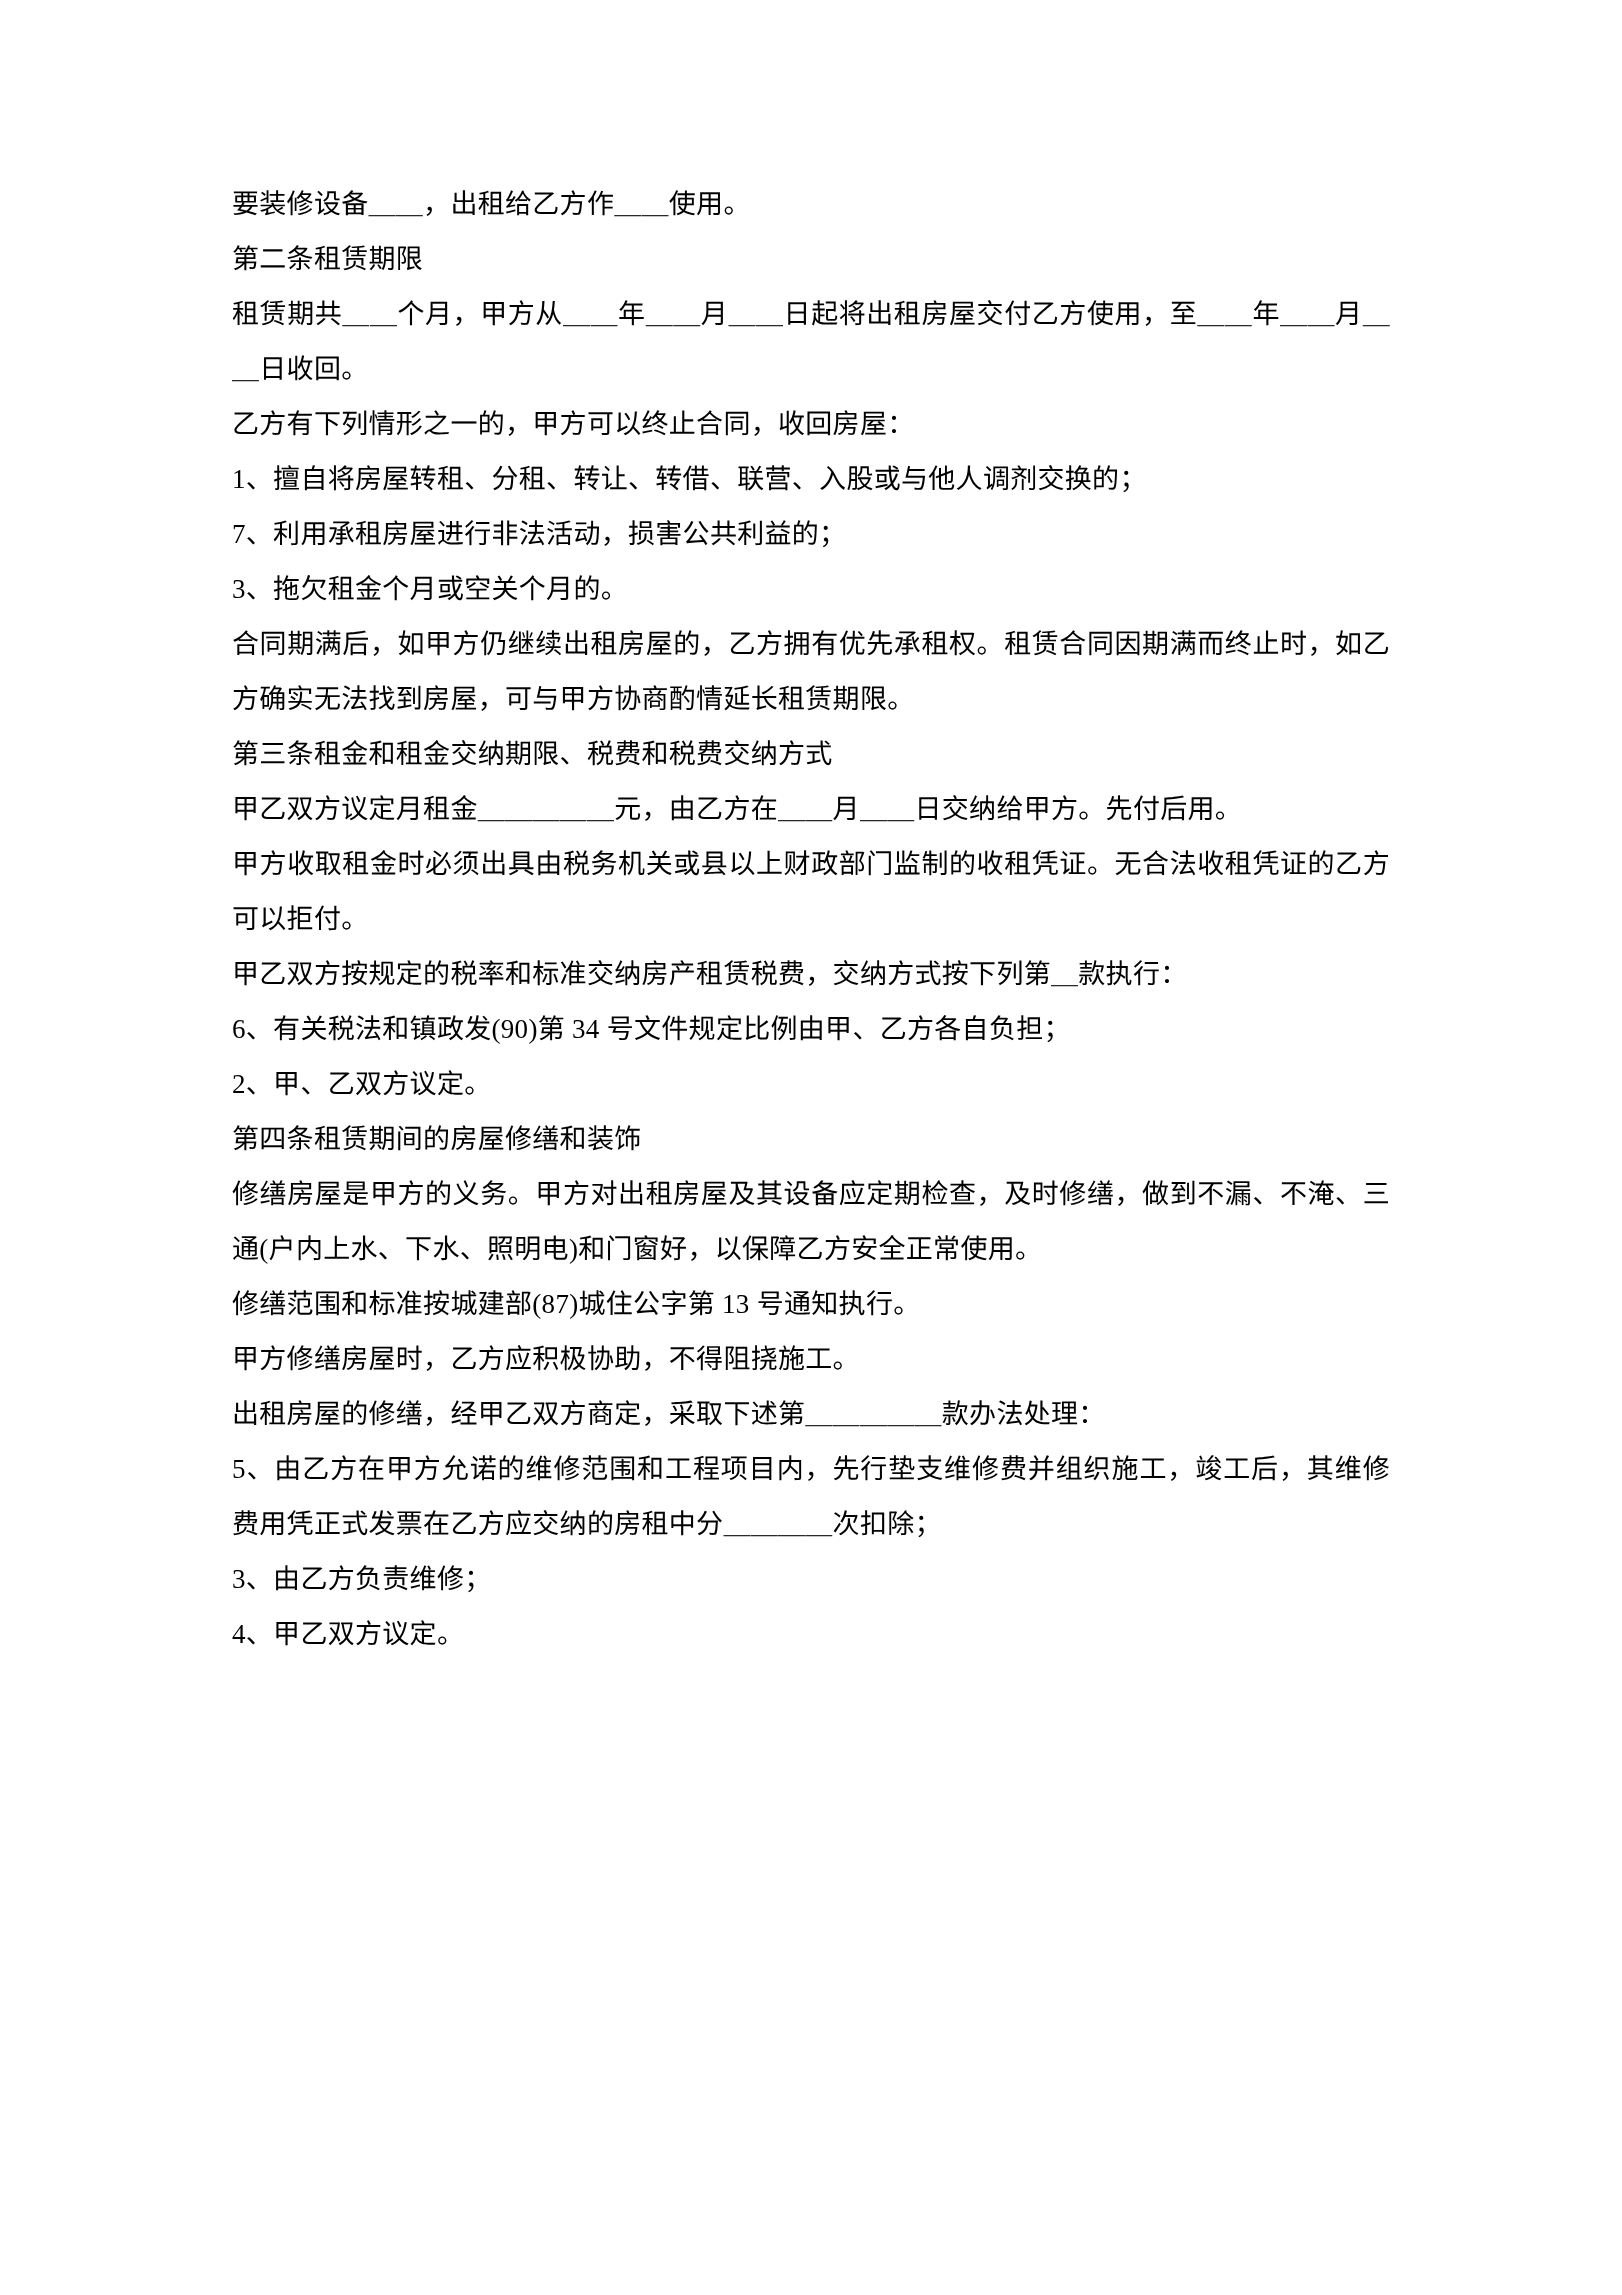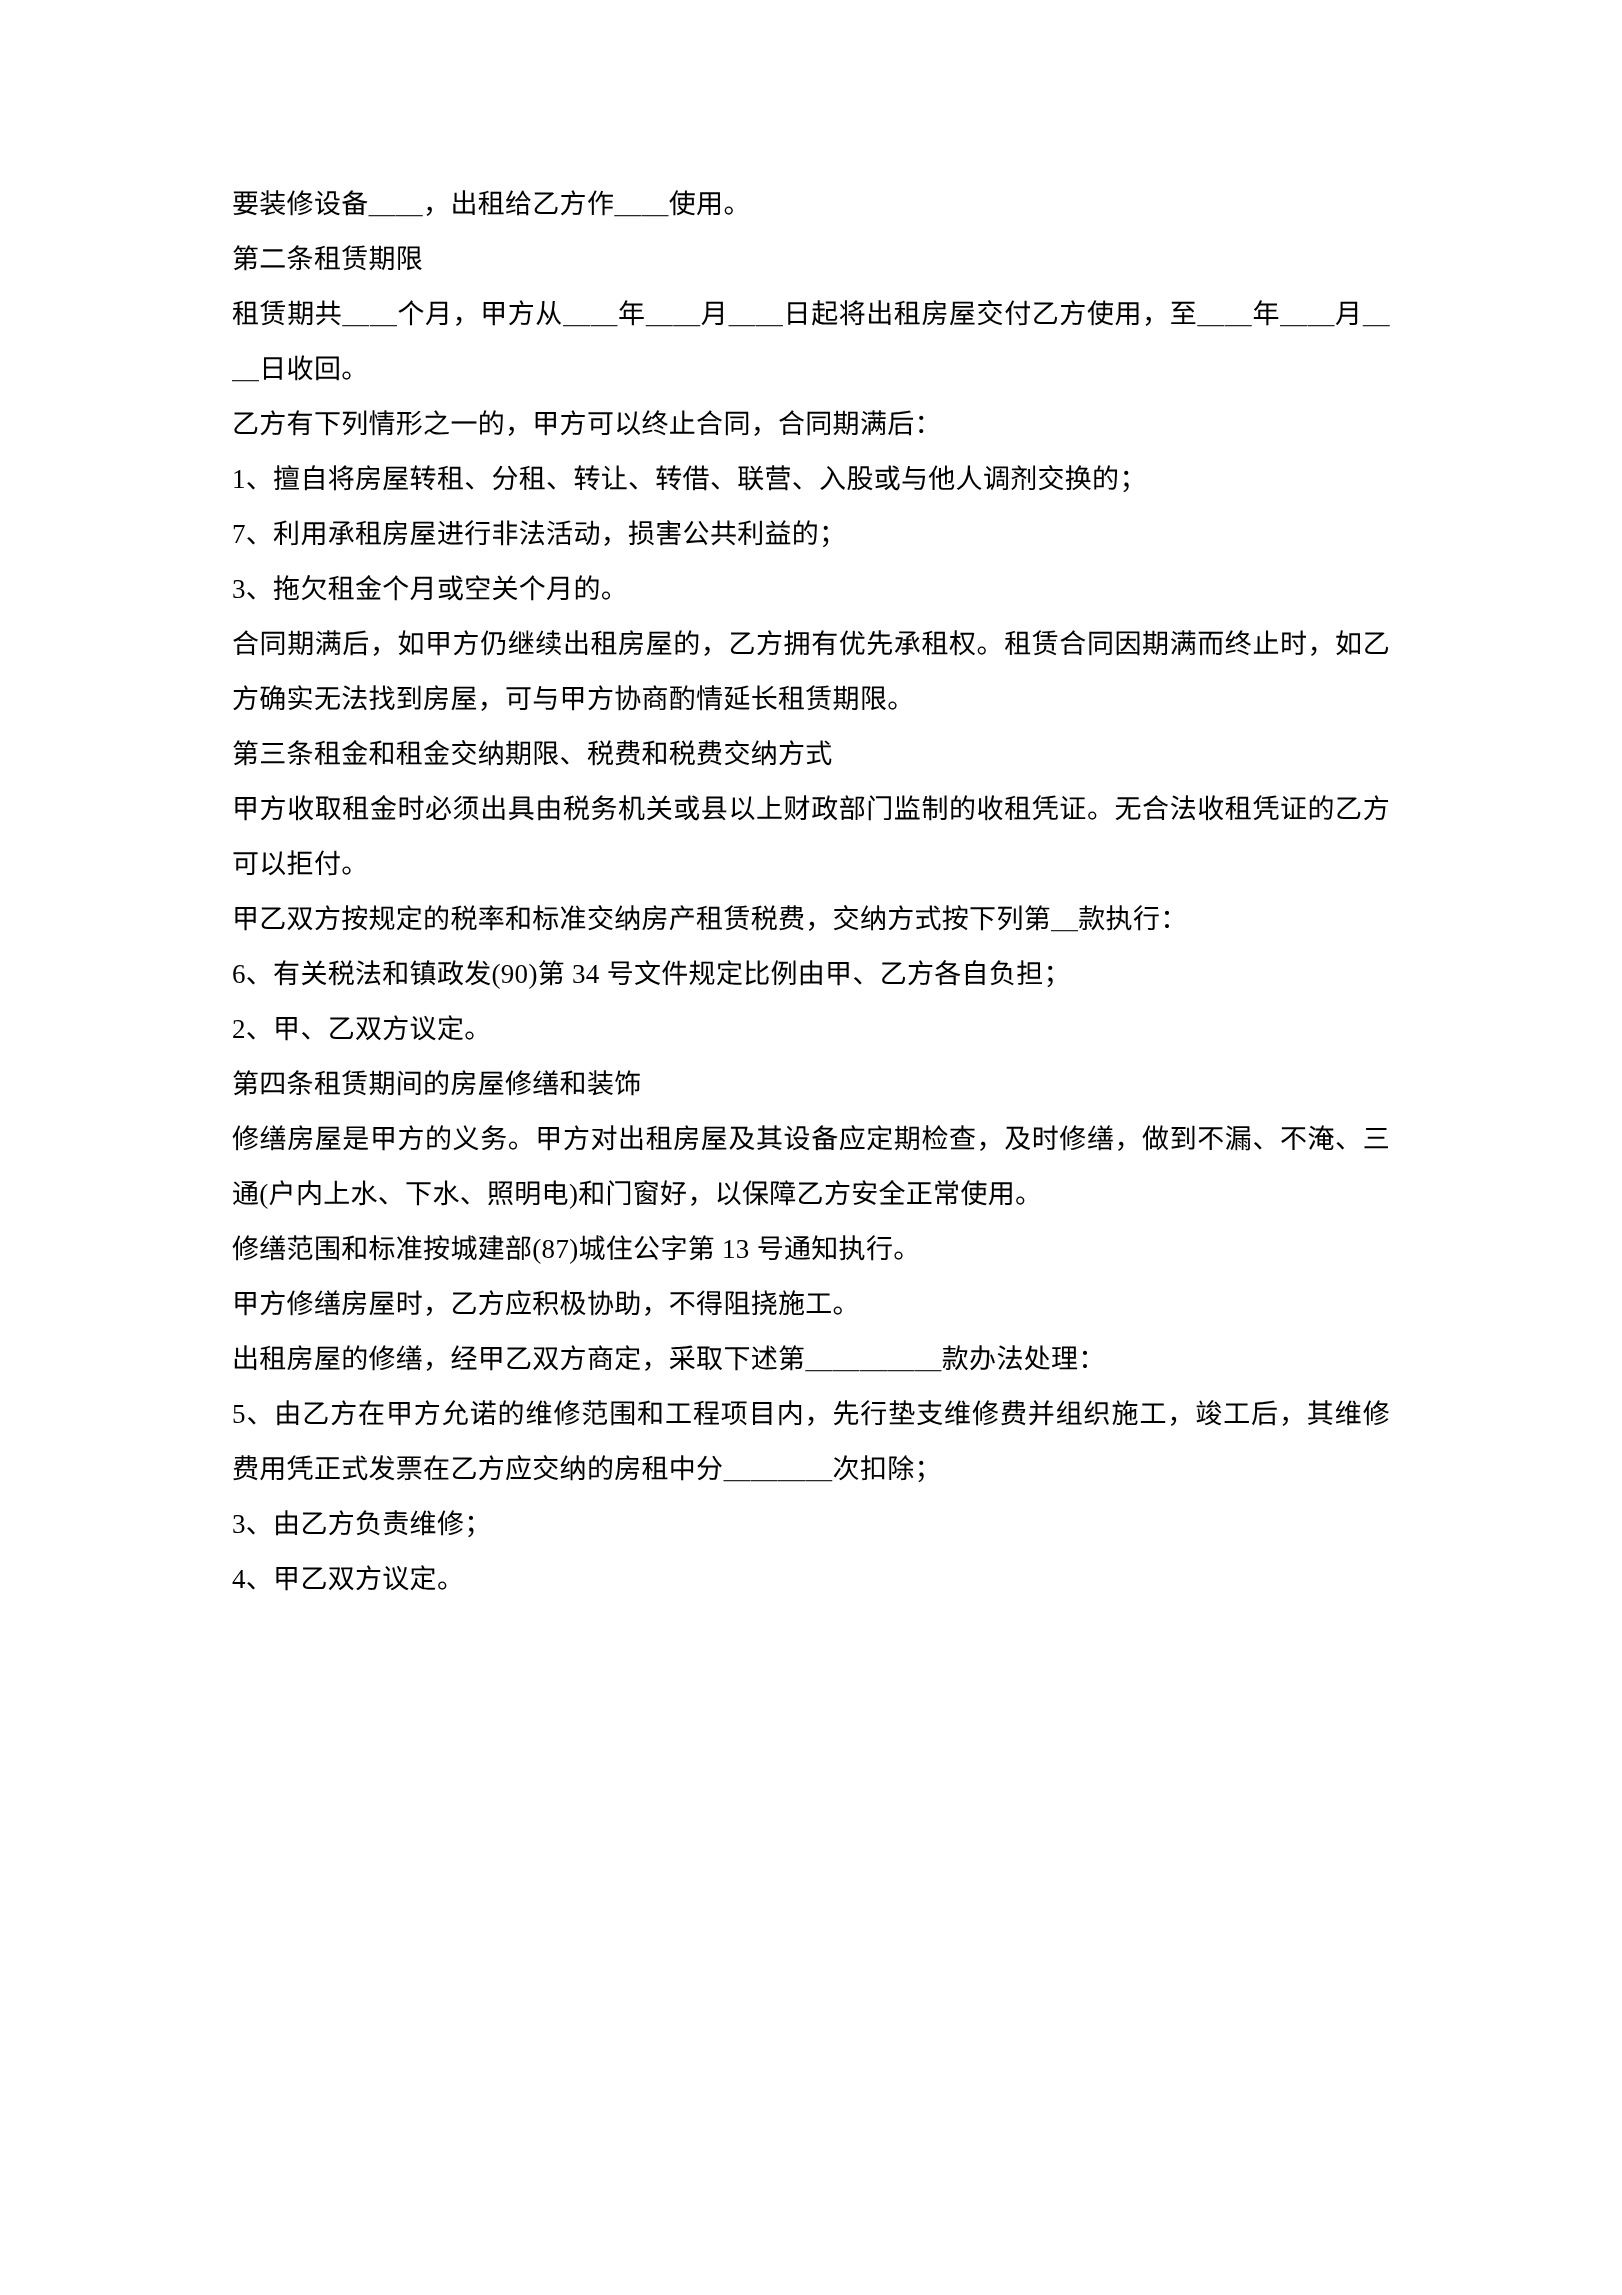--- a/index.html
+++ b/index.html
@@ -33,26 +33,27 @@
   }
 </style>
 </head>
 <body>
 
 <div class="page">
   <div class="doc-body">
     <p class="para">要装修设备＿＿，出租给乙方作＿＿使用。</p>
     <p class="para">第二条租赁期限</p>
     <p class="para">租赁期共＿＿个月，甲方从＿＿年＿＿月＿＿日起将出租房屋交付乙方使用，至＿＿年＿＿月＿＿日收回。</p>
-    <p class="para">乙方有下列情形之一的，甲方可以终止合同，合同期满后：</p>
+    <p class="para">乙方有下列情形之一的，甲方可以终止合同，收回房屋：</p>
     <p class="para">1、擅自将房屋转租、分租、转让、转借、联营、入股或与他人调剂交换的；</p>
     <p class="para">7、利用承租房屋进行非法活动，损害公共利益的；</p>
     <p class="para">3、拖欠租金个月或空关个月的。</p>
     <p class="para">合同期满后，如甲方仍继续出租房屋的，乙方拥有优先承租权。租赁合同因期满而终止时，如乙方确实无法找到房屋，可与甲方协商酌情延长租赁期限。</p>
     <p class="para">第三条租金和租金交纳期限、税费和税费交纳方式</p>
+    <p class="para">甲乙双方议定月租金＿＿＿＿＿元，由乙方在＿＿月＿＿日交纳给甲方。先付后用。</p>
     <p class="para">甲方收取租金时必须出具由税务机关或县以上财政部门监制的收租凭证。无合法收租凭证的乙方可以拒付。</p>
     <p class="para">甲乙双方按规定的税率和标准交纳房产租赁税费，交纳方式按下列第＿款执行：</p>
     <p class="para">6、有关税法和镇政发(90)第 34 号文件规定比例由甲、乙方各自负担；</p>
     <p class="para">2、甲、乙双方议定。</p>
     <p class="para">第四条租赁期间的房屋修缮和装饰</p>
     <p class="para">修缮房屋是甲方的义务。甲方对出租房屋及其设备应定期检查，及时修缮，做到不漏、不淹、三通(户内上水、下水、照明电)和门窗好，以保障乙方安全正常使用。</p>
     <p class="para">修缮范围和标准按城建部(87)城住公字第 13 号通知执行。</p>
     <p class="para">甲方修缮房屋时，乙方应积极协助，不得阻挠施工。</p>
     <p class="para">出租房屋的修缮，经甲乙双方商定，采取下述第＿＿＿＿＿款办法处理：</p>
     <p class="para">5、由乙方在甲方允诺的维修范围和工程项目内，先行垫支维修费并组织施工，竣工后，其维修费用凭正式发票在乙方应交纳的房租中分＿＿＿＿次扣除；</p>

